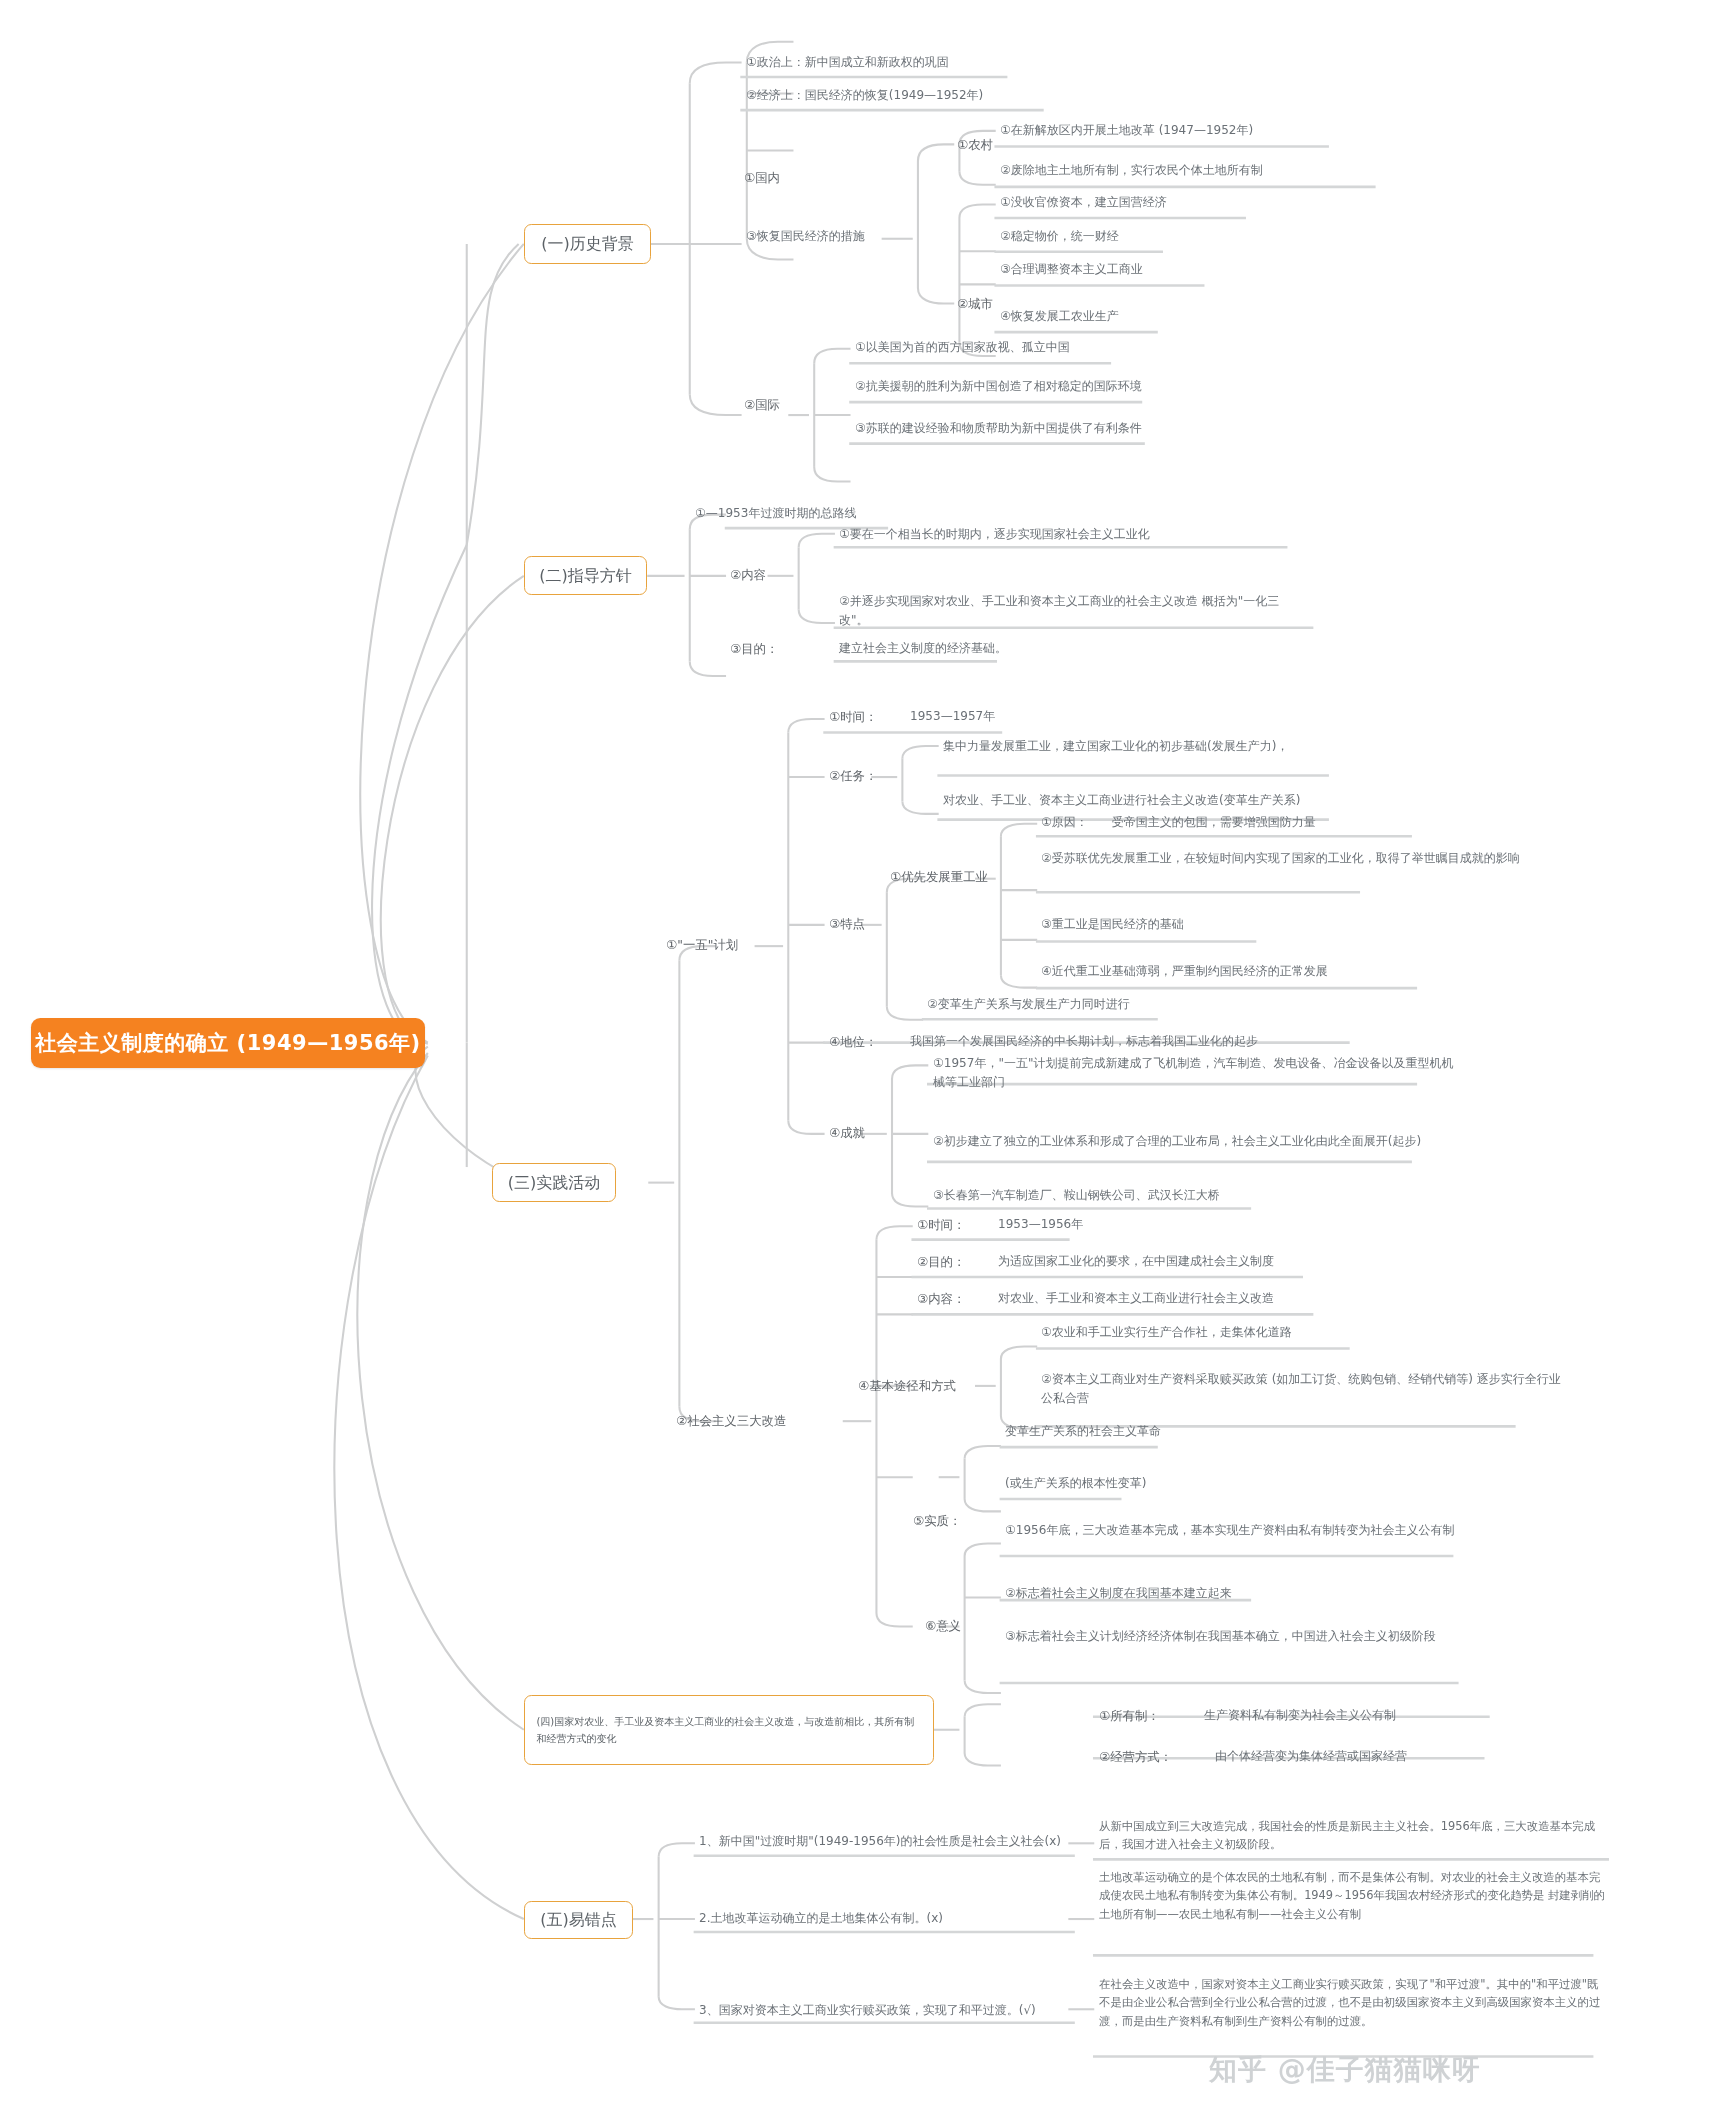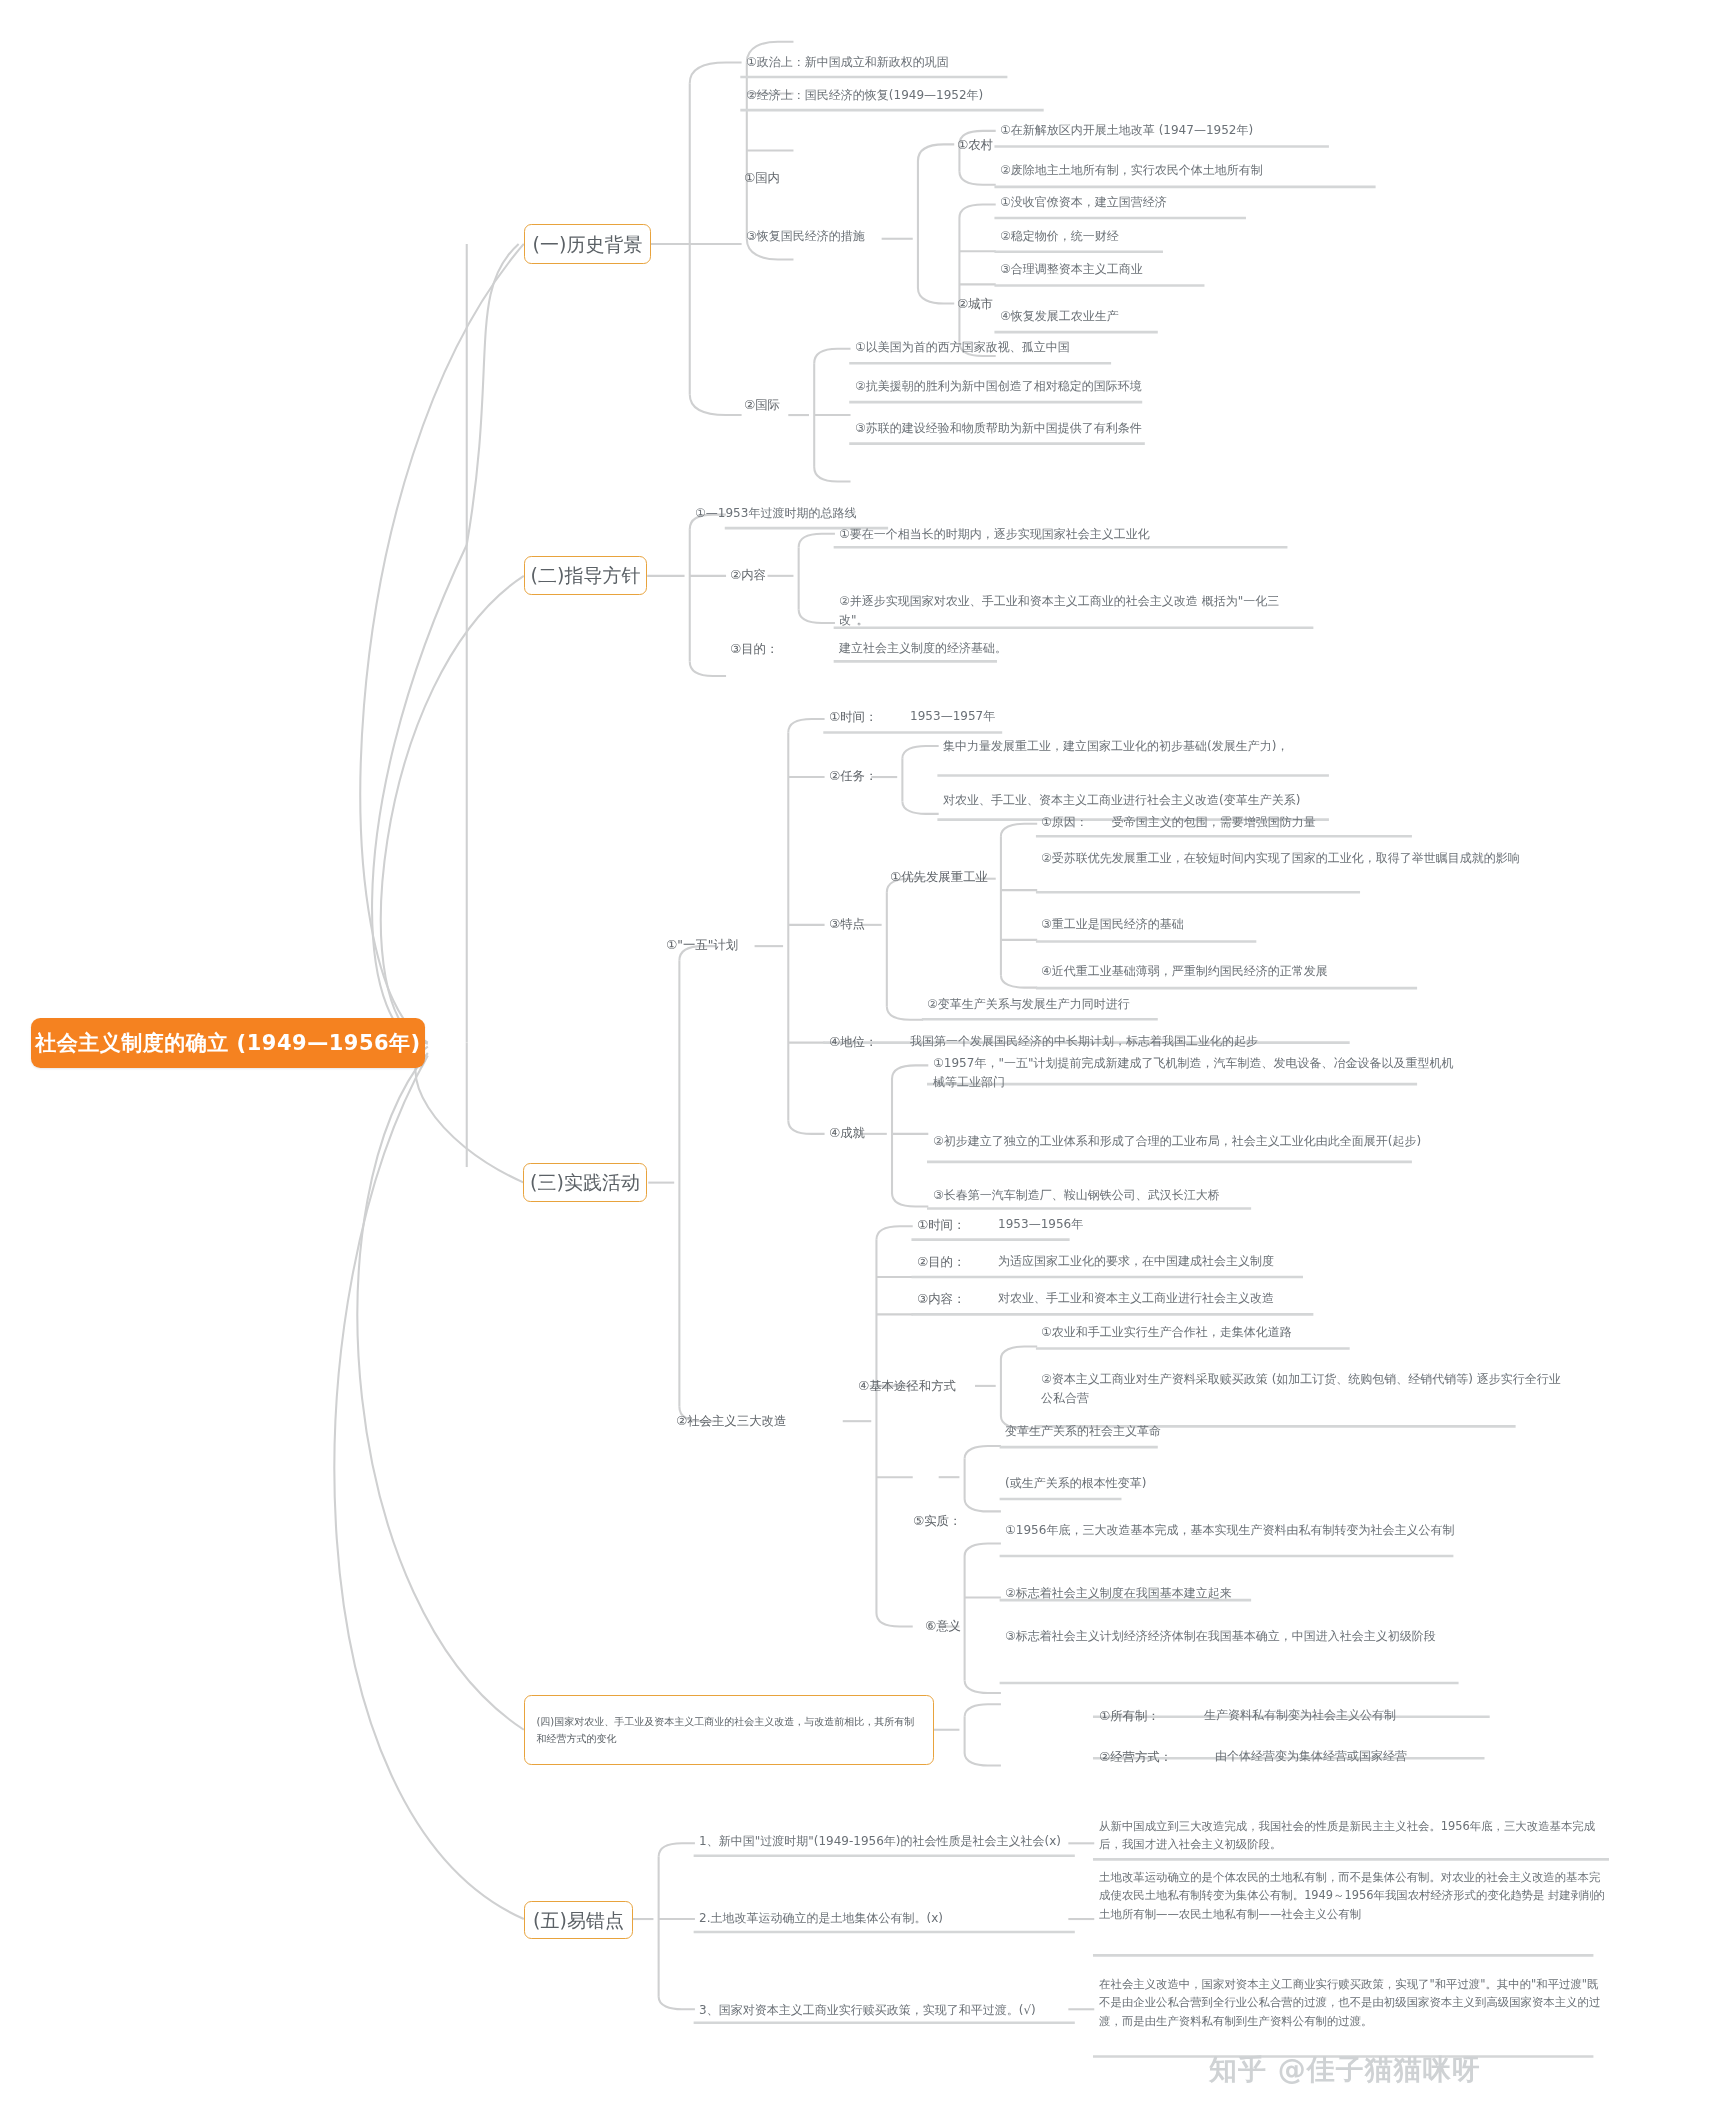--- a/index.html
+++ b/index.html
@@ -22,21 +22,21 @@
   .root{
     background:#F58220;border-radius:9.3px;
     color:#ffffff;font-size:21px;font-weight:bold;
     display:flex;align-items:center;justify-content:center;
     letter-spacing:0.5px;
     box-shadow:0 1px 2.1px rgba(0,0,0,.10);
   }
   .lvl1{
     border:1.6px solid #E8A33D;border-radius:7.3px;background:#fff;
     display:flex;align-items:center;justify-content:center;
-    font-size:19px;color:#5b6166;text-align:center;
+    font-size:16px;color:#5b6166;text-align:center;
     padding:3.1px 5.2px;line-height:1.5;
   }
   .lvl1.wide{font-size:10px;text-align:left;justify-content:flex-start;padding:7.3px 11.4px;line-height:1.75;}
   .lbl{font-size:12.4px;color:#60656a;}
   .leaf{font-size:12px;color:#6a7076;}
   .small{font-size:11.4px;}
   .wm{
     position:absolute;color:#cfd2d4;font-size:28px;letter-spacing:1px;
     font-weight:600;
   }
@@ -262,21 +262,21 @@
     <span>(二)指导方针</span>
   </div>
 
   <div class="txt leaf" style="left:693px;top:503px;width:290px;">①—1953年过渡时期的总路线</div>
   <div class="txt lbl" style="left:728px;top:564px;width:62px;">②内容</div>
   <div class="txt leaf" style="left:837px;top:524px;width:467px;">①要在一个相当长的时期内，逐步实现国家社会主义工业化</div>
   <div class="txt leaf" style="left:837px;top:591px;width:467px;line-height:1.6;">②并逐步实现国家对农业、手工业和资本主义工商业的社会主义改造 概括为"一化三改"。</div>
   <div class="txt lbl" style="left:728px;top:638px;width:62px;">③目的：</div>
   <div class="txt leaf" style="left:837px;top:638px;width:290px;">建立社会主义制度的经济基础。</div>
 
-  <div class="node lvl1" style="left:523px;top:1163px;width:124px;height:39px;">
+  <div class="node lvl1" style="left:492px;top:1163px;width:124px;height:39px;">
     <span>(三)实践活动</span>
   </div>
 
   <div class="txt lbl" style="left:664px;top:934px;width:104px;">①"一五"计划</div>
 
   <div class="txt lbl" style="left:827px;top:706px;width:67px;">①时间：</div>
   <div class="txt leaf" style="left:908px;top:706px;width:156px;">1953—1957年</div>
 
   <div class="txt lbl" style="left:827px;top:765px;width:67px;">②任务：</div>
   <div class="txt leaf" style="left:941px;top:736px;width:498px;">集中力量发展重工业，建立国家工业化的初步基础(发展生产力)，</div>

